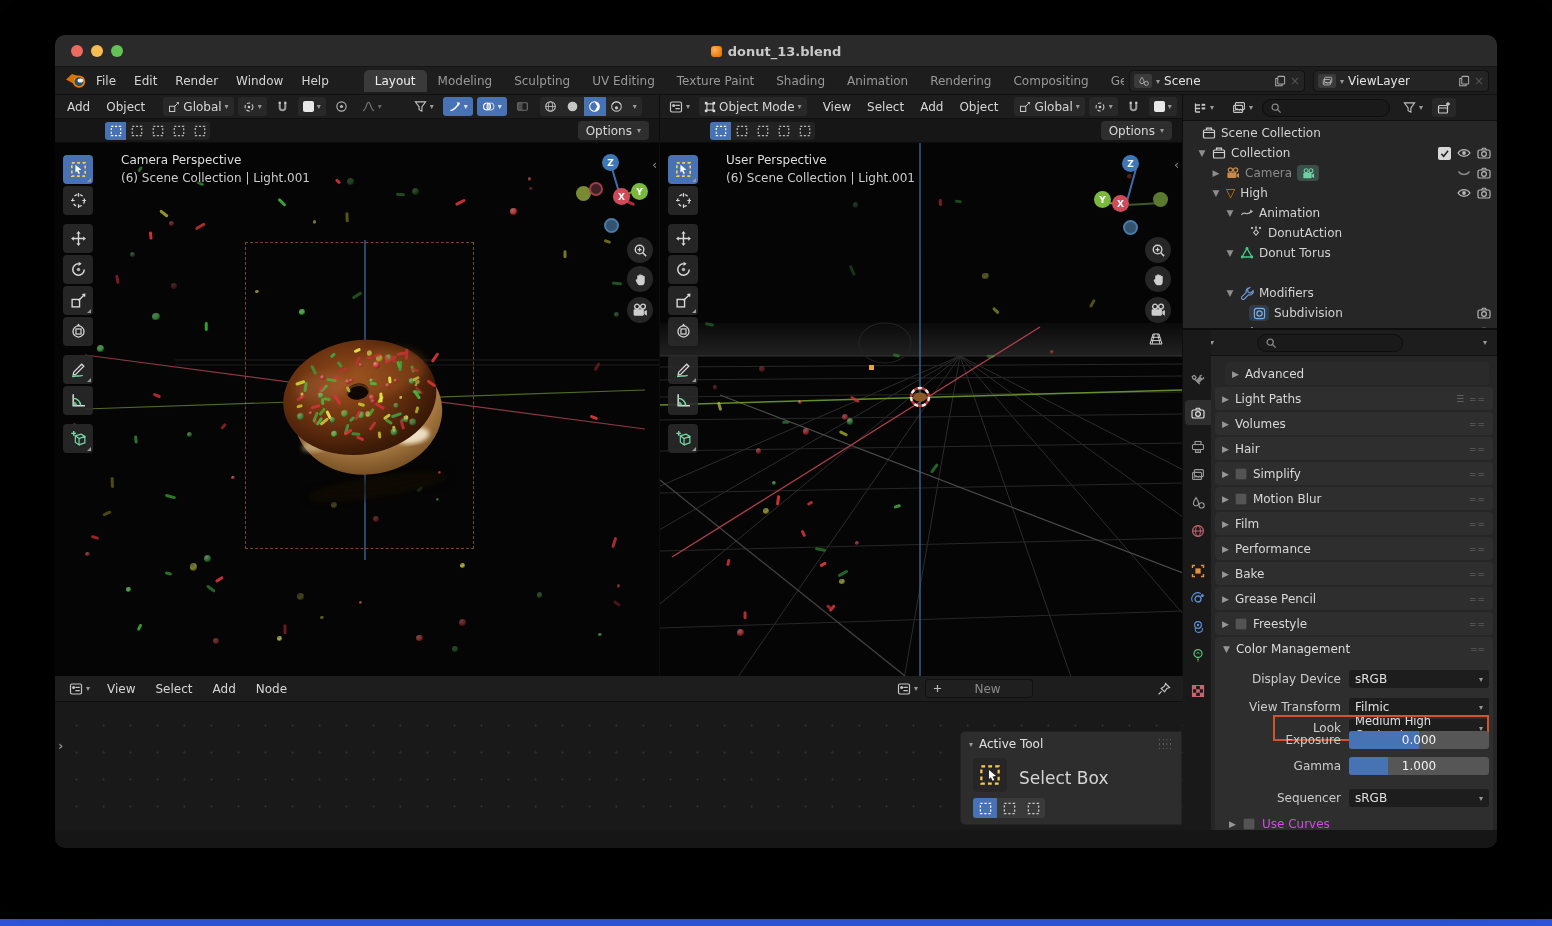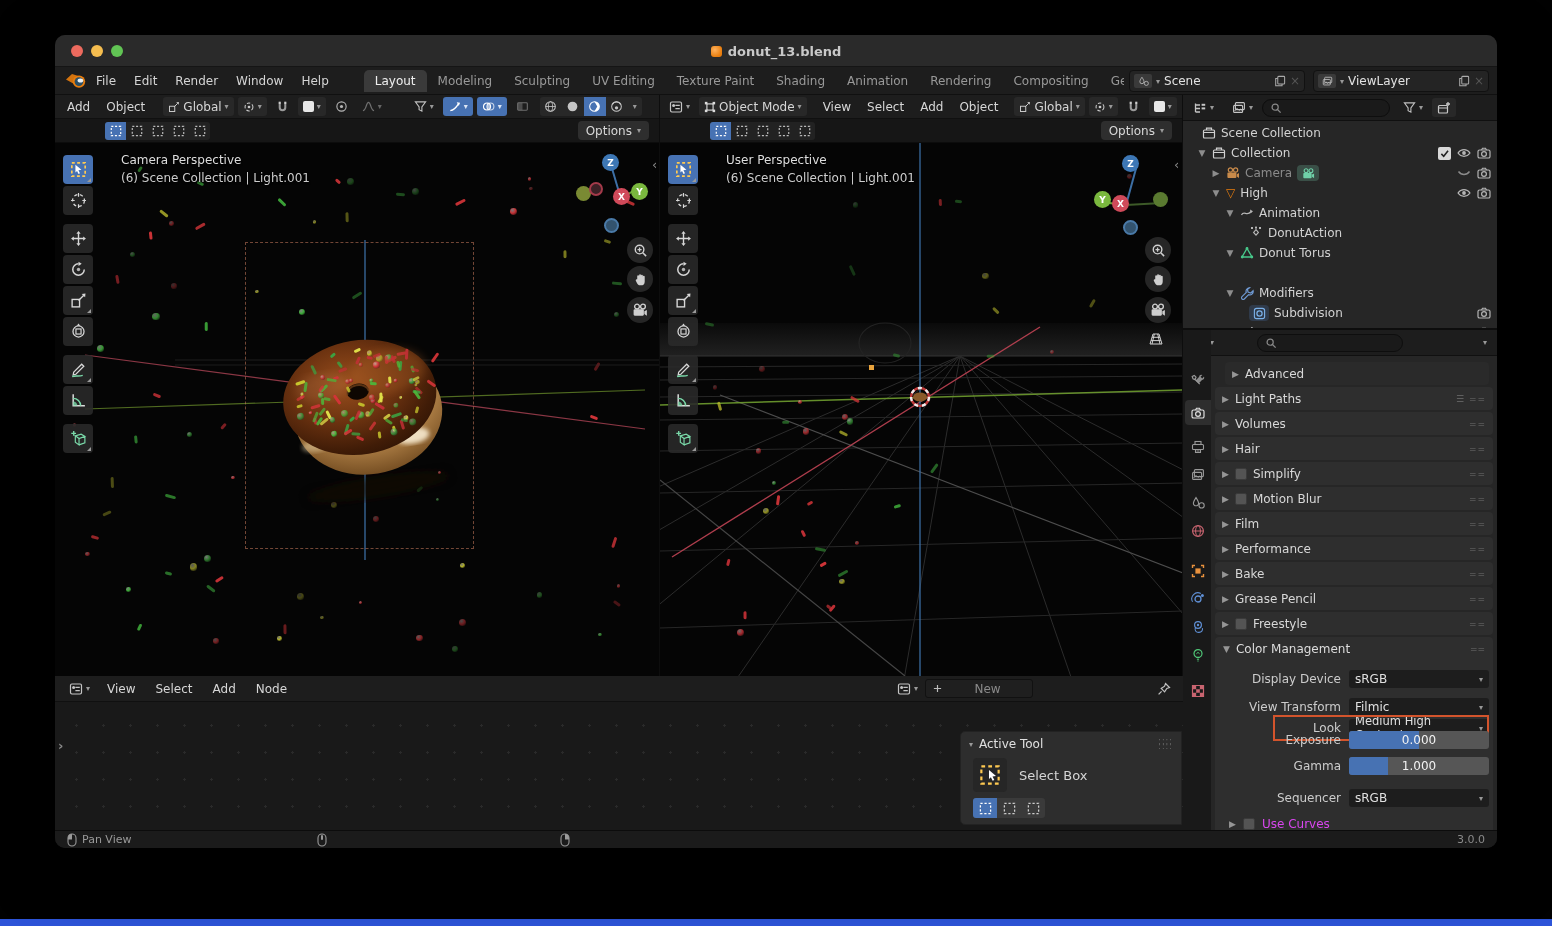--- a/index.html
+++ b/index.html
@@ -105,21 +105,21 @@
   .hl-box { position:absolute; border:2px solid #d3542c; pointer-events:none; }
 
   
   .node-ed { position:absolute; left:0; top:581px; width:1128px; height:154px; background:#191919; }
   .node-body { position:absolute; left:0; top:26px; right:0; bottom:0;
     background-image:radial-gradient(#2a2a2a 1px, transparent 1.2px); background-size:27px 27px; background-position:8px 10px; }
   .atool { position:absolute; right:1px; top:29px; width:222px; height:94px; background:#2d2d2d; border-radius:5px 0 0 5px; border:1px solid #222; }
   .atool-head { display:flex; align-items:center; padding:5px 8px; color:#e0e0e0; gap:6px; }
   .atool-grip { margin-left:auto; color:#666; font-size:8px; letter-spacing:1px; line-height:5px; }
   .atool-toolbtn { position:absolute; left:12px; top:26px; width:34px; height:34px; background:#262626; border-radius:4px; display:flex; align-items:center; justify-content:center; }
-  .atool-label { position:absolute; left:58px; top:36px; color:#d5d5d5; font-size:13px; }
+  .atool-label { position:absolute; left:58px; top:36px; color:#d5d5d5; font-size:17px; }
   .atool-modes { position:absolute; left:12px; top:66px; display:flex; border-radius:3px; overflow:hidden; background:#3a3a3a; }
   .atool-modes .sm { width:24px; height:20px; display:flex; align-items:center; justify-content:center; color:#ccc; }
 
   
   .statusbar { position:absolute; left:0; bottom:0; right:0; height:18px; background:#1b1b1b; border-top:1px solid #0c0c0c; display:flex; align-items:center; color:#9a9a9a; font-size:11px; }
   .sb-item { display:flex; align-items:center; gap:5px; position:absolute; }
   .version { position:absolute; right:12px; color:#8a8a8a; }
 
   svg.ic { display:block; }
 </style>
@@ -1548,33 +1548,14 @@
                 <span class="exp" style="color:#969696;font-size:9px">▶</span>
                 <span class="mini-cb"></span>
                 <span style="color:#d946ef">Use Curves</span>
               </div>
             </div>
           </div>
         </div>
       </div>
     </div>
 
-    <div class="statusbar">
-      <span class="sb-item" style="left:12px">
-        <svg class="ic" width="10" height="14" color="#9a9a9a">
-            <use href="#i-mouse-l" width="10" height="14"></use>
-          </svg>
-        <span>Pan View</span>
-      </span>
-      <span class="sb-item" style="left:262px">
-        <svg class="ic" width="10" height="14" color="#9a9a9a">
-            <use href="#i-mouse-m" width="10" height="14"></use>
-          </svg>
-      </span>
-      <span class="sb-item" style="left:505px">
-        <svg class="ic" width="10" height="14" color="#9a9a9a">
-            <use href="#i-mouse-r" width="10" height="14"></use>
-          </svg>
-      </span>
-      <span class="version">3.0.0</span>
-    </div>
   </div>
 </div>
 
 </body></html>

